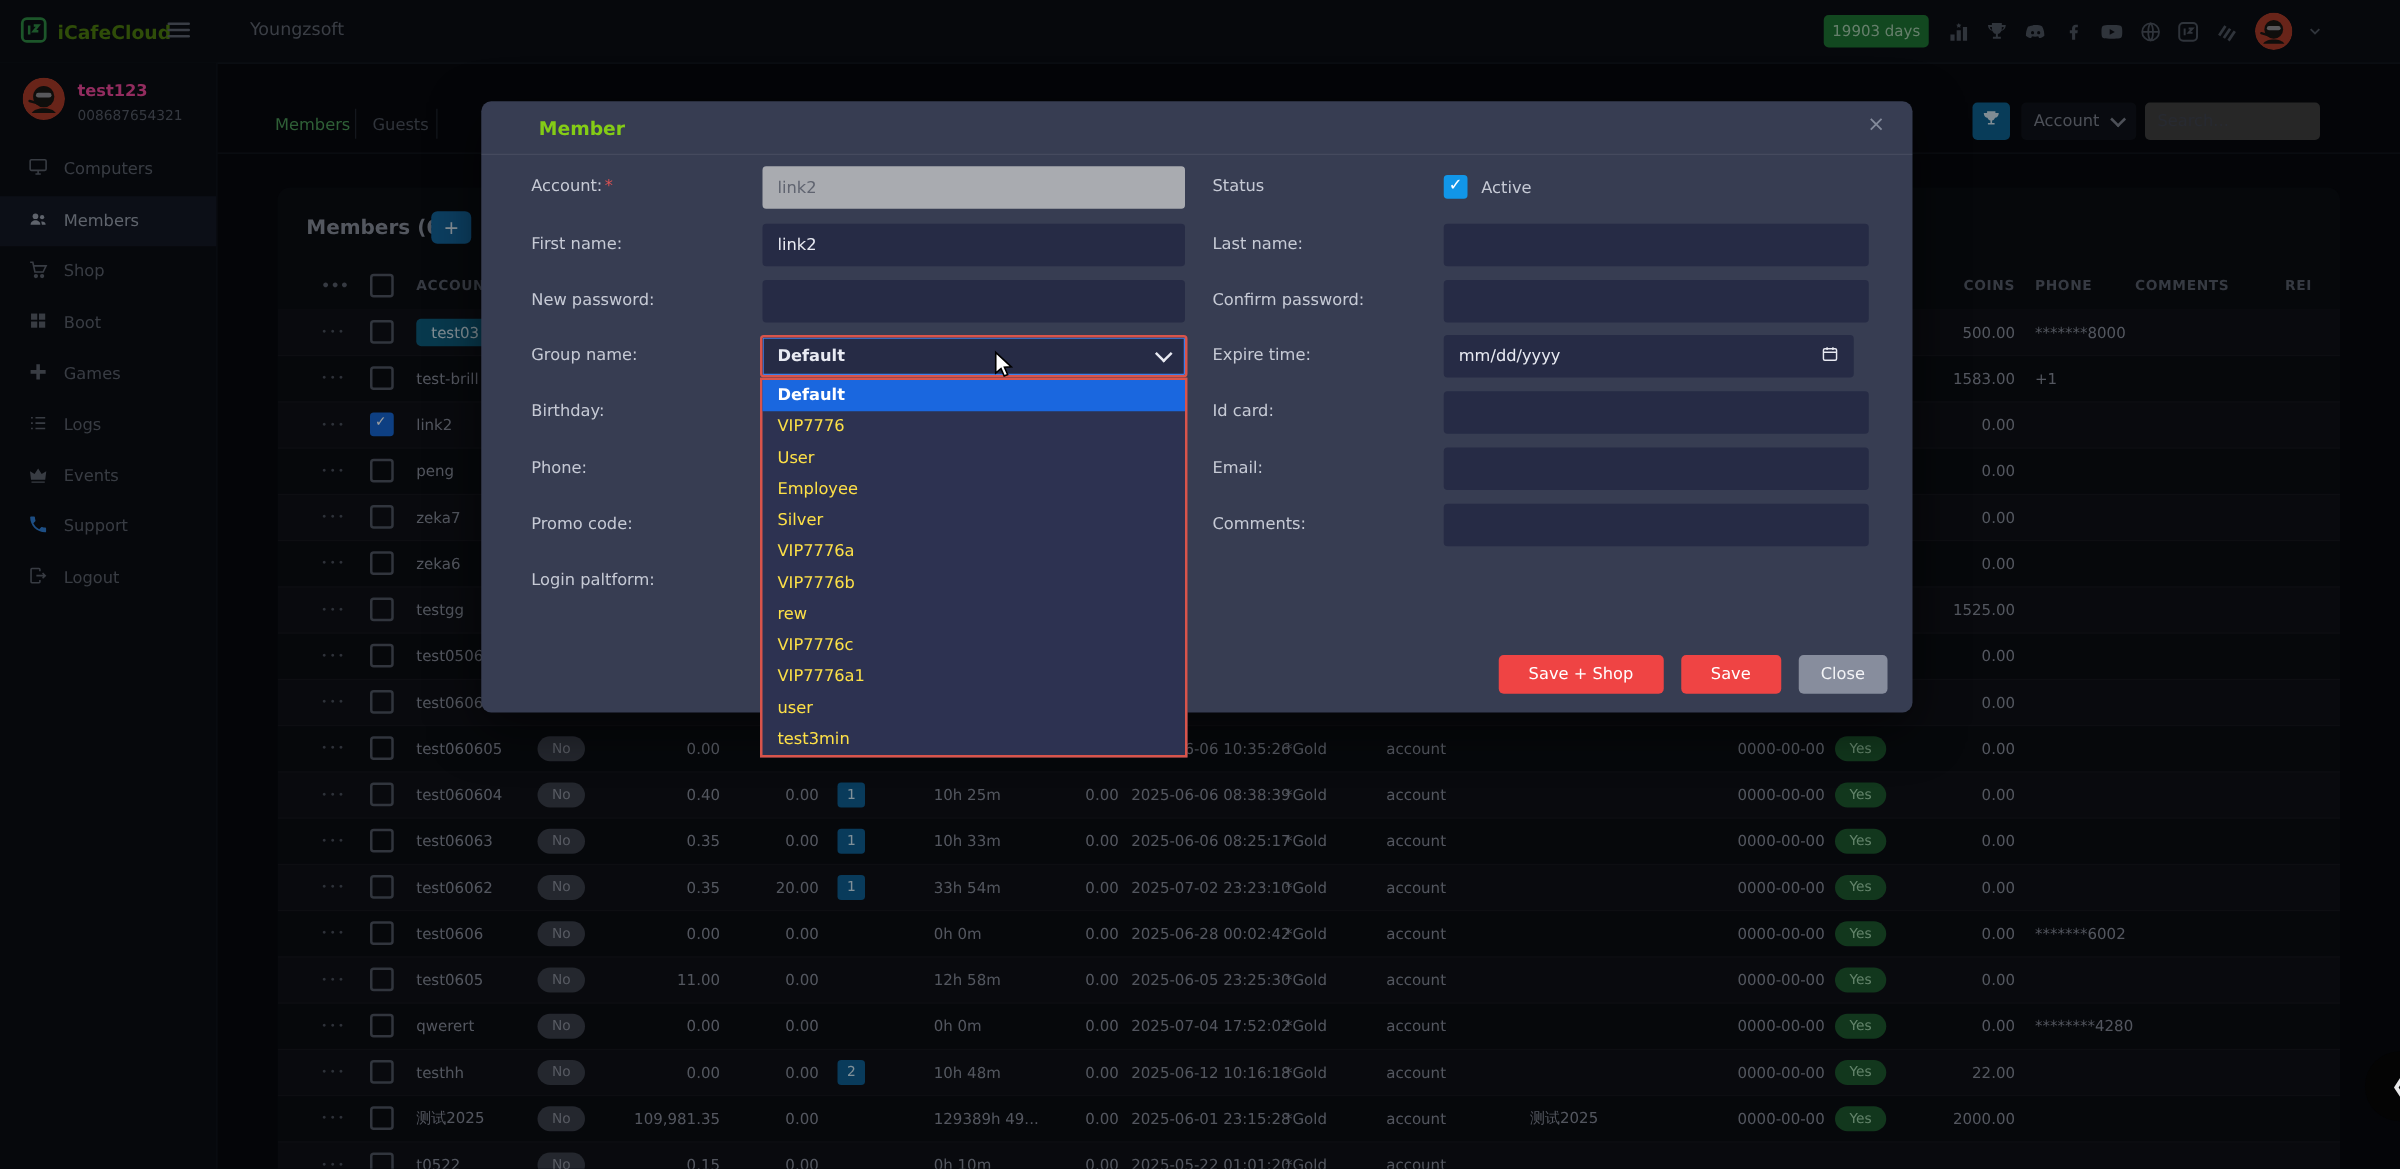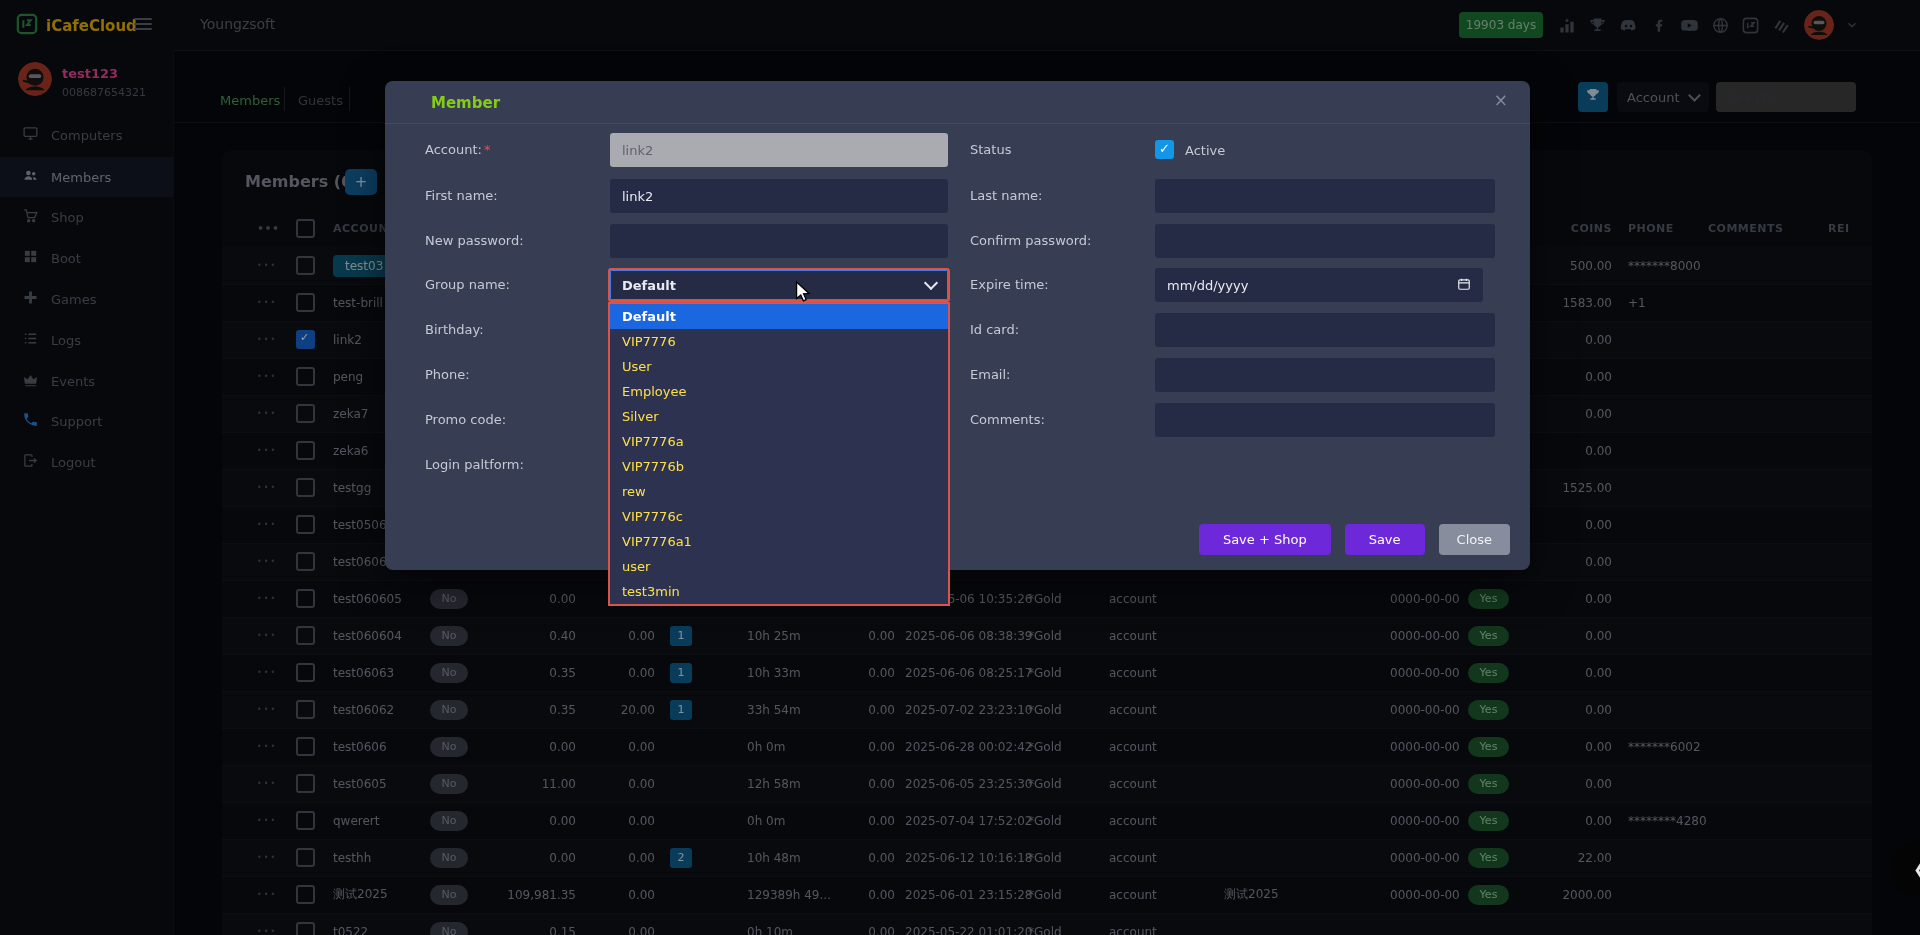--- a/index.html
+++ b/index.html
@@ -1,21 +1,21 @@
 <!DOCTYPE html>
 <html><head>
 <meta charset="utf-8">
 <style>
   html,body{margin:0;padding:0;background:#07090d;}
   body{width:1920px;height:935px;position:relative;overflow:hidden;
        font-family:"DejaVu Sans",sans-serif;-webkit-font-smoothing:antialiased;}
   
   .topbar{position:absolute;left:0;top:0;width:1920px;height:50px;background:#0b0e14;border-bottom:1px solid #151a23;z-index:2;}
   .brand{position:absolute;left:16px;top:13px;display:flex;align-items:center;gap:8px;}
-  .brand-name{font-size:15px;font-weight:bold;color:#eab308;}
+  .brand-name{font-size:15px;font-weight:bold;color:#4d7c0f;}
   .hamburger{position:absolute;left:134px;top:18px;width:18px;cursor:pointer;}
   .hamburger i{display:block;height:2px;background:#5c6370;margin-bottom:3px;border-radius:1px;}
   .workspace{position:absolute;left:200px;top:16px;font-size:14px;color:#5e6470;}
   .days-badge{position:absolute;left:1459px;top:12px;width:84px;height:26px;background:#1e7434;border-radius:4px;
               color:#a4cdad;font-size:12px;display:flex;align-items:center;justify-content:center;}
   .tb-icons{position:absolute;left:1557px;top:0;height:50px;display:flex;align-items:center;gap:11px;color:#4d5460;}
   .tb-icons svg{display:block;}
   .avatar{width:30px;height:30px;border-radius:50%;overflow:hidden;flex:none;}
   
   .sidebar{position:absolute;left:0;top:50px;width:173px;height:885px;background:#0b0e14;border-right:1px solid #11151c;z-index:2;}
@@ -92,21 +92,21 @@
   .chev{width:8px;height:8px;border-right:2px solid #e8eaf2;border-bottom:2px solid #e8eaf2;transform:rotate(45deg);margin-top:-4px;}
   .chk{position:absolute;width:19px;height:19px;background:#1196e8;border-radius:3px;cursor:pointer;}
   .chk::after{content:"✓";position:absolute;left:4px;top:1px;color:#fff;font-size:13px;font-weight:bold;}
   .chk-label{position:absolute;font-size:13px;color:#c6cad5;}
   .cal{margin-left:auto;flex:none;}
   .dropdown{position:absolute;left:223px;top:221px;width:342px;background:#2d3251;border:2px solid #d9544b;box-sizing:border-box;z-index:150;}
   .dd-item{height:25px;line-height:25px;padding-left:12px;font-size:13px;color:#fde047;cursor:pointer;}
   .dd-item.selected{background:#1a67df;color:#fff;font-weight:bold;}
   .modal-buttons{position:absolute;right:20px;top:443px;display:flex;gap:14px;}
   .btn{height:31px;border-radius:4px;display:flex;align-items:center;justify-content:center;font-size:13px;color:#fff;cursor:pointer;}
-  .btn-primary{background:#6d28d9;padding:0 24px;}
+  .btn-primary{background:#ef4444;padding:0 24px;}
   .btn-close{background:#878d9d;padding:0 18px;color:#f2f3f6;}
   .cursor-svg{position:absolute;left:792px;top:280px;z-index:300;pointer-events:none;}
   .float-chev{position:absolute;left:1892px;top:841px;width:56px;height:56px;border-radius:50%;background:#040404;z-index:120;
               display:flex;align-items:center;justify-content:center;color:#e9e9ea;font-size:17px;cursor:pointer;}
 </style>
 </head>
 <body>
 
 <div class="topbar">
   <div class="brand">

